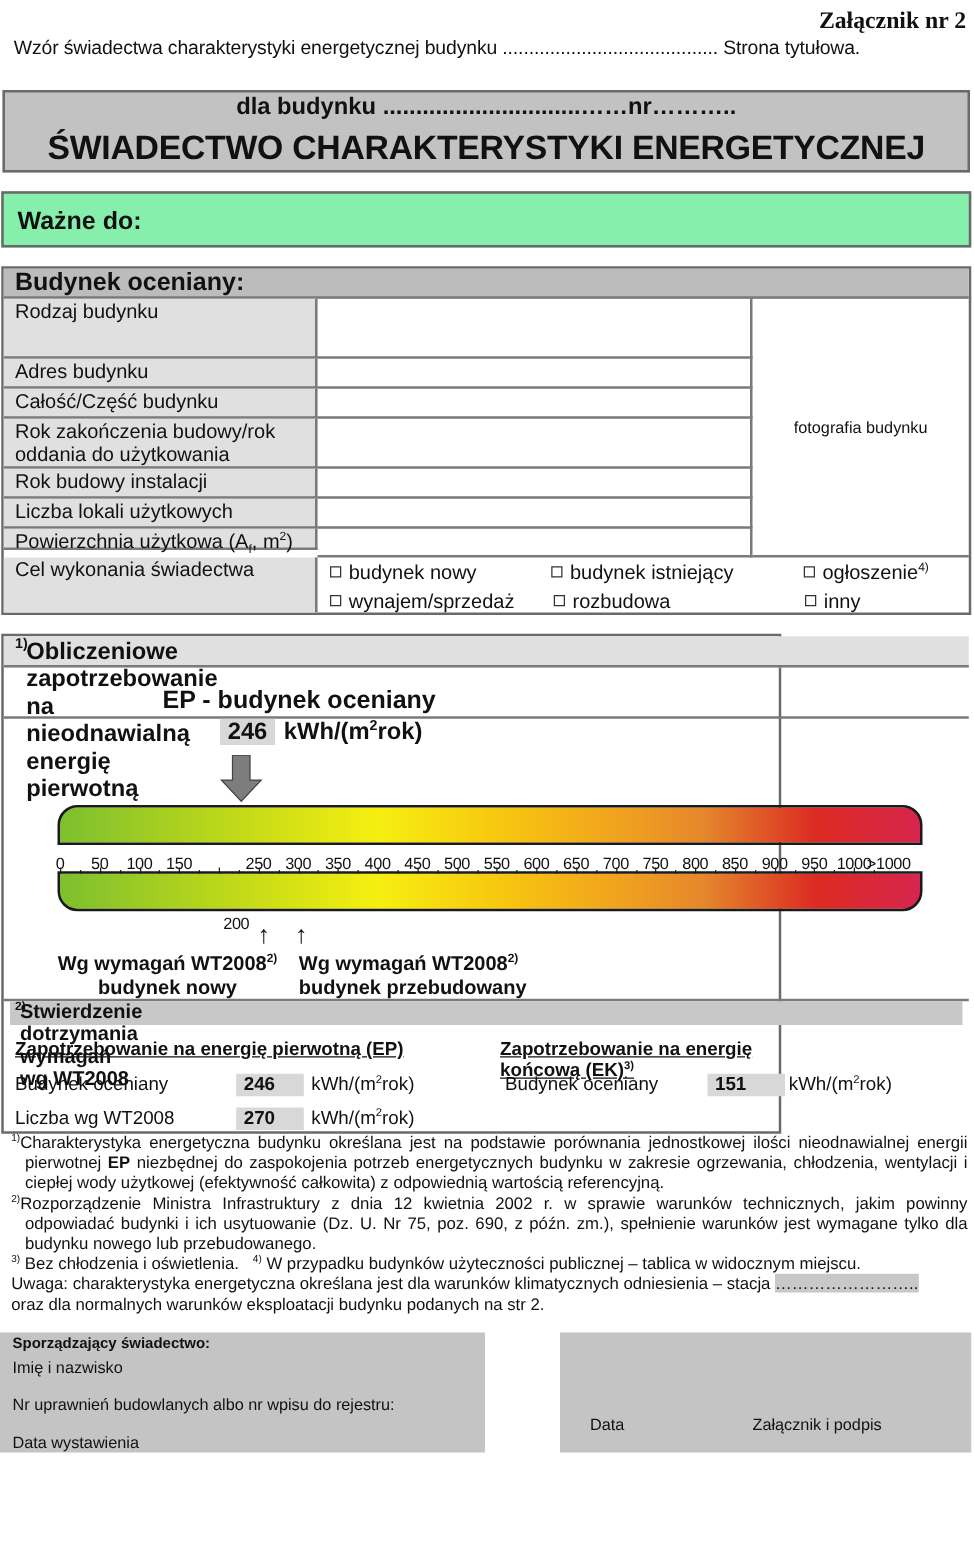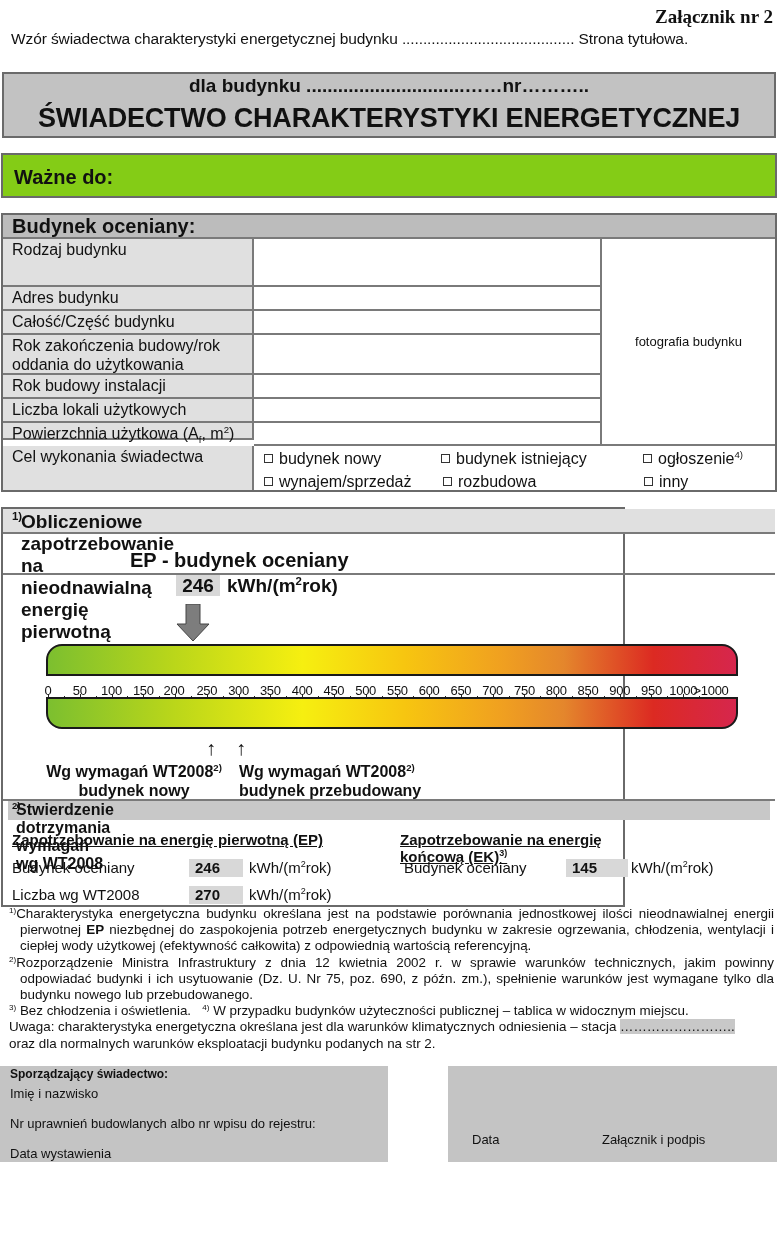--- a/index.html
+++ b/index.html
@@ -8,21 +8,21 @@
   .abs { position: absolute; }
   sup { font-size: 60%; vertical-align: super; line-height: 0; }
 
   #annex { right: 6px; top: 6px; font-family: "Liberation Serif", serif; font-weight: bold; font-size: 19px; }
   #subtitle { left: 11px; top: 30px; font-size: 15.5px; letter-spacing: -0.1px; white-space: nowrap; }
 
   #title-box { left: 2px; top: 72px; width: 774px; height: 66px; background: #c2c2c2; border: 2px solid #6a6a6a; text-align: center; }
   #title-main { font-weight: bold; font-size: 27px; margin-top: 6px; letter-spacing: -0.2px; }
   #title-sub { font-weight: bold; font-size: 19px; margin-top: 1px; }
 
-  #valid-box { left: 1px; top: 153px; width: 776px; height: 45px; background: #84cc16; border: 2px solid #6a6a6a; }
+  #valid-box { left: 1px; top: 153px; width: 776px; height: 45px; background: #86efac; border: 2px solid #6a6a6a; }
   #valid-label { position: absolute; left: 11px; top: 11px; font-weight: bold; font-size: 20px; }
 
   #bld-box { left: 1px; top: 213px; width: 776px; height: 279px; border: 2px solid #6a6a6a; }
   #bld-header { position: absolute; left: 0; top: 0; width: 772px; height: 24px; background: #bcbcbc; border-bottom: 2px solid #7a7a7a; }
   #bld-header span { position: absolute; left: 9px; top: 0px; font-weight: bold; font-size: 20px; }
   .lab { position: absolute; left: 0; width: 251px; background: #e0e0e0; border-bottom: 2px solid #7a7a7a; border-right: 2px solid #7a7a7a; font-size: 16px; padding: 1px 0 0 9px; line-height: 19px; }
   .val { position: absolute; left: 251px; width: 348px; border-bottom: 2px solid #7a7a7a; border-right: 2px solid #7a7a7a; }
   #photo { position: absolute; left: 599px; top: 24px; width: 173px; height: 207px; display: flex; align-items: center; justify-content: center; font-size: 13px; border-bottom: 2px solid #7a7a7a; }
   .purpose { position: absolute; left: 251px; top: 231px; width: 521px; height: 44px; font-size: 16px; }
   .chk { position: absolute; white-space: nowrap; }
@@ -141,21 +141,21 @@
       <div class="tick" style="left: 60.881px; height: 3px;"></div>
       <div class="tick-lbl" style="left: 76.7619px;">50</div>
       <div class="tick" style="left: 76.7619px; height: 5px;"></div>
       <div class="tick" style="left: 92.6429px; height: 3px;"></div>
       <div class="tick-lbl" style="left: 108.524px;">100</div>
       <div class="tick" style="left: 108.524px; height: 5px;"></div>
       <div class="tick" style="left: 124.405px; height: 3px;"></div>
       <div class="tick-lbl" style="left: 140.286px;">150</div>
       <div class="tick" style="left: 140.286px; height: 5px;"></div>
       <div class="tick" style="left: 156.167px; height: 3px;"></div>
-      <div class="tick-lbl" style="left: 171px;">200</div>
+      <div class="tick-lbl" style="left: 186px; margin-top: 48px;">200</div>
       <div class="tick" style="left: 172.048px; height: 5px;"></div>
       <div class="tick" style="left: 187.929px; height: 3px;"></div>
       <div class="tick-lbl" style="left: 203.81px;">250</div>
       <div class="tick" style="left: 203.81px; height: 5px;"></div>
       <div class="tick" style="left: 219.69px; height: 3px;"></div>
       <div class="tick-lbl" style="left: 235.571px;">300</div>
       <div class="tick" style="left: 235.571px; height: 5px;"></div>
       <div class="tick" style="left: 251.452px; height: 3px;"></div>
       <div class="tick-lbl" style="left: 267.333px;">350</div>
       <div class="tick" style="left: 267.333px; height: 5px;"></div>
@@ -225,21 +225,21 @@
 
   <div class="row-lbl" style="left:9px;top:350px;">Budynek oceniany</div>
   <div class="row-val" style="left:186px;top:350px;">246</div>
   <div class="row-unit" style="left:246px;top:350px;"><span>kWh/(m</span><sup>2</sup><span>rok)</span></div>
 
   <div class="row-lbl" style="left:9px;top:377px;">Liczba wg WT2008</div>
   <div class="row-val" style="left:186px;top:377px;">270</div>
   <div class="row-unit" style="left:246px;top:377px;"><span>kWh/(m</span><sup>2</sup><span>rok)</span></div>
 
   <div class="row-lbl" style="left:401px;top:350px;">Budynek oceniany</div>
-  <div class="row-val" style="left:563px;top:350px;width:62px;">145</div>
+  <div class="row-val" style="left:563px;top:350px;width:62px;">151</div>
   <div class="row-unit" style="left:628px;top:350px;"><span>kWh/(m</span><sup>2</sup><span>rok)</span></div>
 </div>
 
 <div id="notes" class="abs">
   <div class="note"><sup>1)</sup><span>Charakterystyka energetyczna budynku określana jest na podstawie porównania jednostkowej ilości nieodnawialnej energii pierwotnej </span><b>EP</b><span> niezbędnej do zaspokojenia potrzeb energetycznych budynku w zakresie ogrzewania, chłodzenia, wentylacji i ciepłej wody użytkowej (efektywność całkowita) z odpowiednią wartością referencyjną.</span></div>
   <div class="note"><sup>2)</sup><span>Rozporządzenie Ministra Infrastruktury z dnia 12 kwietnia 2002 r. w sprawie warunków technicznych, jakim powinny odpowiadać budynki i ich usytuowanie (Dz. U. Nr 75, poz. 690, z późn. zm.), spełnienie warunków jest wymagane tylko dla budynku nowego lub przebudowanego.</span></div>
   <div class="note-plain"><sup>3)</sup><span style="white-space:pre"> Bez chłodzenia i oświetlenia.   </span><sup>4)</sup><span> W przypadku budynków użyteczności publicznej – tablica w widocznym miejscu.</span></div>
   <div class="note-plain"><span>Uwaga: charakterystyka energetyczna określana jest dla warunków klimatycznych odniesienia – stacja </span><span id="station">……………………..</span></div>
   <div class="note-plain">oraz dla normalnych warunków eksploatacji budynku podanych na str 2.</div>
 </div>

